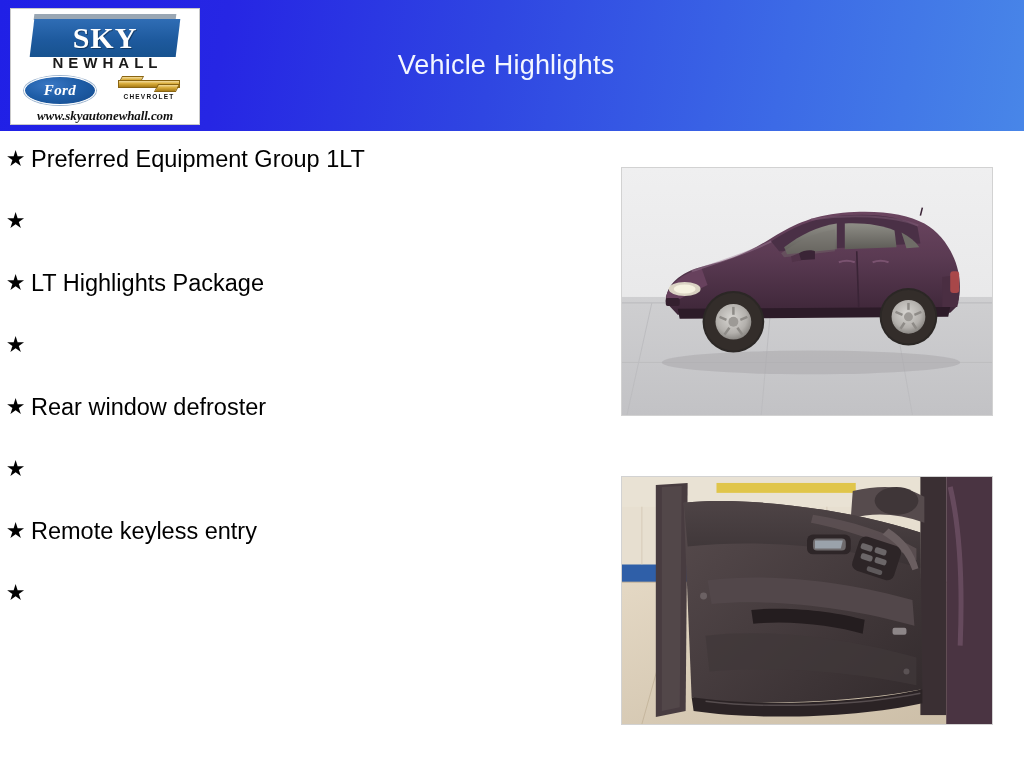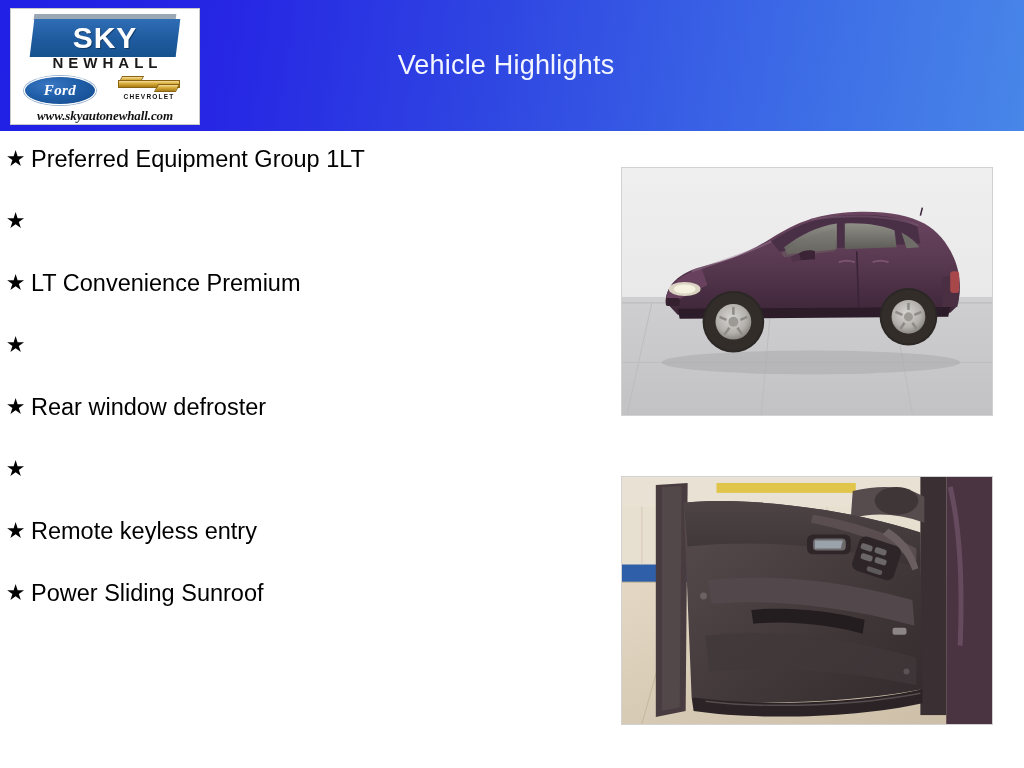--- a/index.html
+++ b/index.html
@@ -85,21 +85,21 @@
     top: 5px;
     width: 150px;
     height: 38px;
     display: flex;
     align-items: center;
     justify-content: center;
     font-size: 30px;
     font-weight: bold;
     color: #ffffff;
     letter-spacing: 1px;
-    font-family: Liberation Sans, sans-serif;
+    font-family: Liberation Serif, serif;
     text-shadow: 1px 1px 0 rgba(0,0,0,0.35);
   }
   .newhall-text {
     margin-top: 3px;
     font-size: 15px;
     letter-spacing: 5px;
     font-weight: bold;
     color: #1a1a1a;
     text-indent: 5px;
   }
@@ -274,39 +274,38 @@
 <div id="highlights-list">
     <div class="bullet-row">
       <span class="bullet-star">★</span>
       <span class="bullet-text">Preferred Equipment Group 1LT</span>
     </div>
     <div class="bullet-row">
       <span class="bullet-star">★</span>
     </div>
     <div class="bullet-row">
       <span class="bullet-star">★</span>
-      <span class="bullet-text">LT Convenience Premium</span>
+      <span class="bullet-text">LT Highlights Package</span>
     </div>
     <div class="bullet-row">
       <span class="bullet-star">★</span>
     </div>
     <div class="bullet-row">
       <span class="bullet-star">★</span>
       <span class="bullet-text">Rear window defroster</span>
     </div>
     <div class="bullet-row">
       <span class="bullet-star">★</span>
     </div>
     <div class="bullet-row">
       <span class="bullet-star">★</span>
       <span class="bullet-text">Remote keyless entry</span>
     </div>
     <div class="bullet-row">
       <span class="bullet-star">★</span>
-      <span class="bullet-text">Power Sliding Sunroof</span>
     </div>
   </div>
 
 <div class="photo-frame" id="photo-exterior">
   <svg class="photo-svg" viewBox="0 0 372 249" preserveAspectRatio="none">
     <defs>
       <linearGradient id="bgGrad" x1="0" y1="0" x2="0" y2="1">
         <stop offset="0%" stop-color="#efeff0"></stop>
         <stop offset="100%" stop-color="#e3e3e4"></stop>
       </linearGradient>

